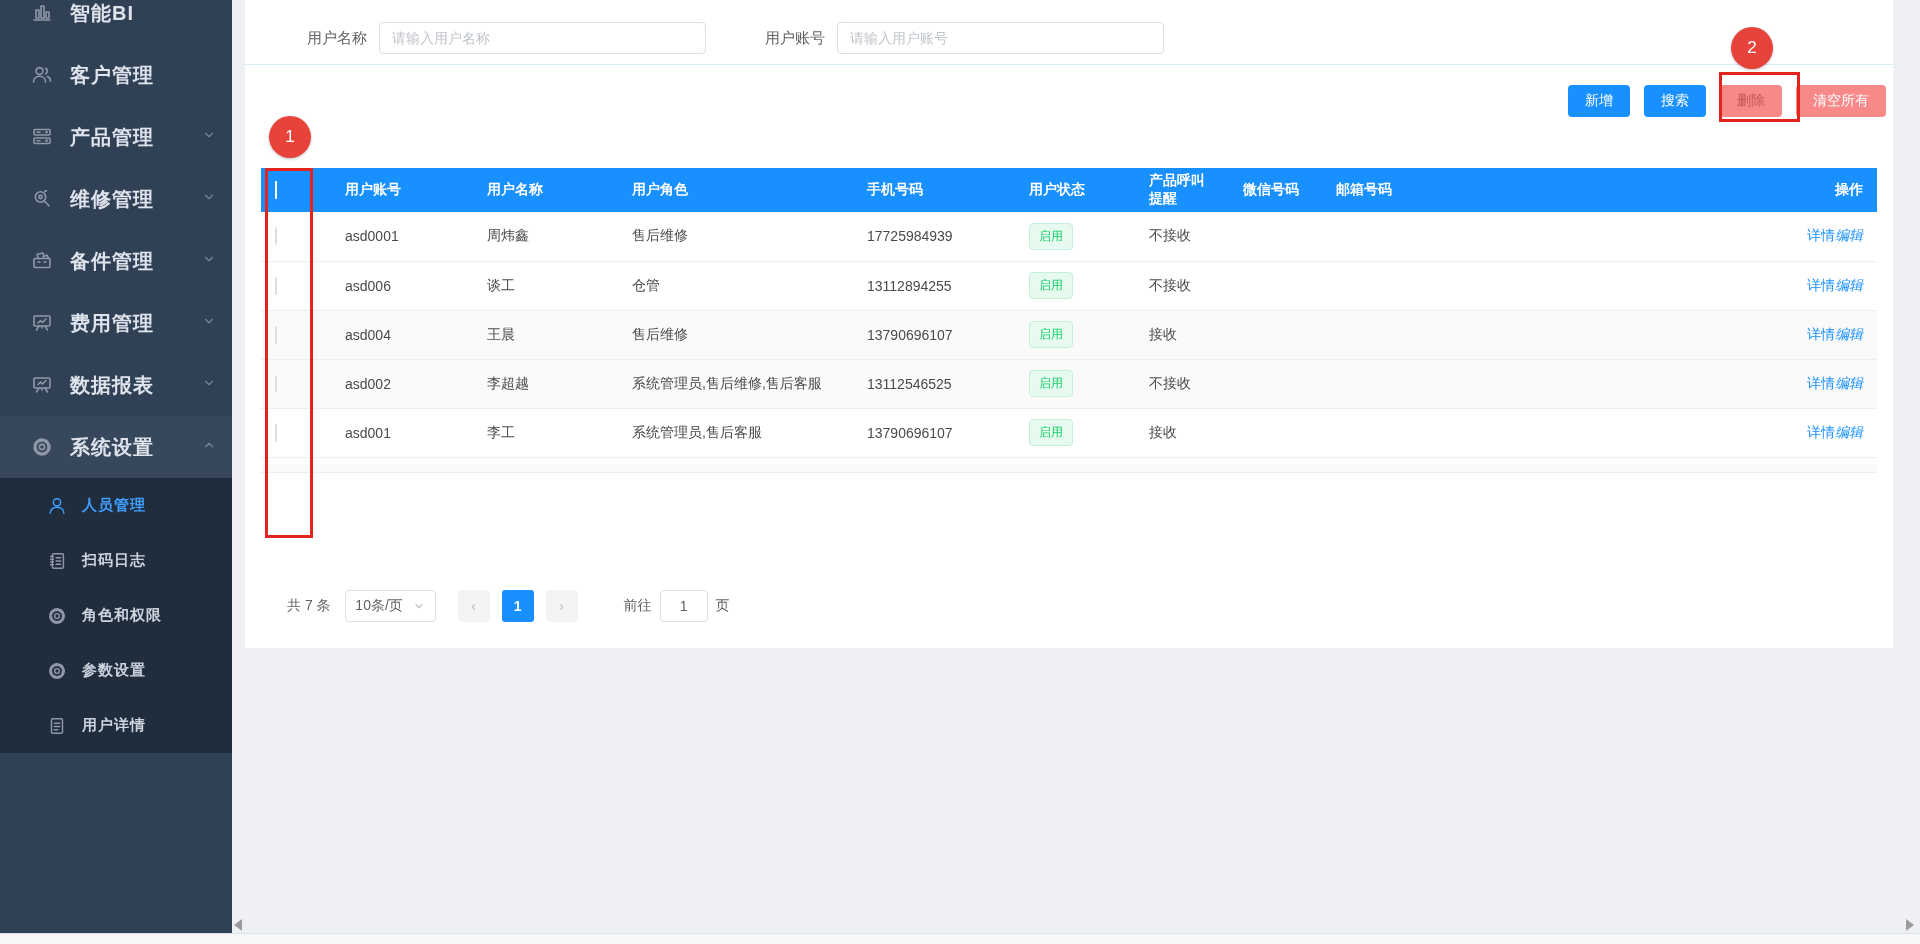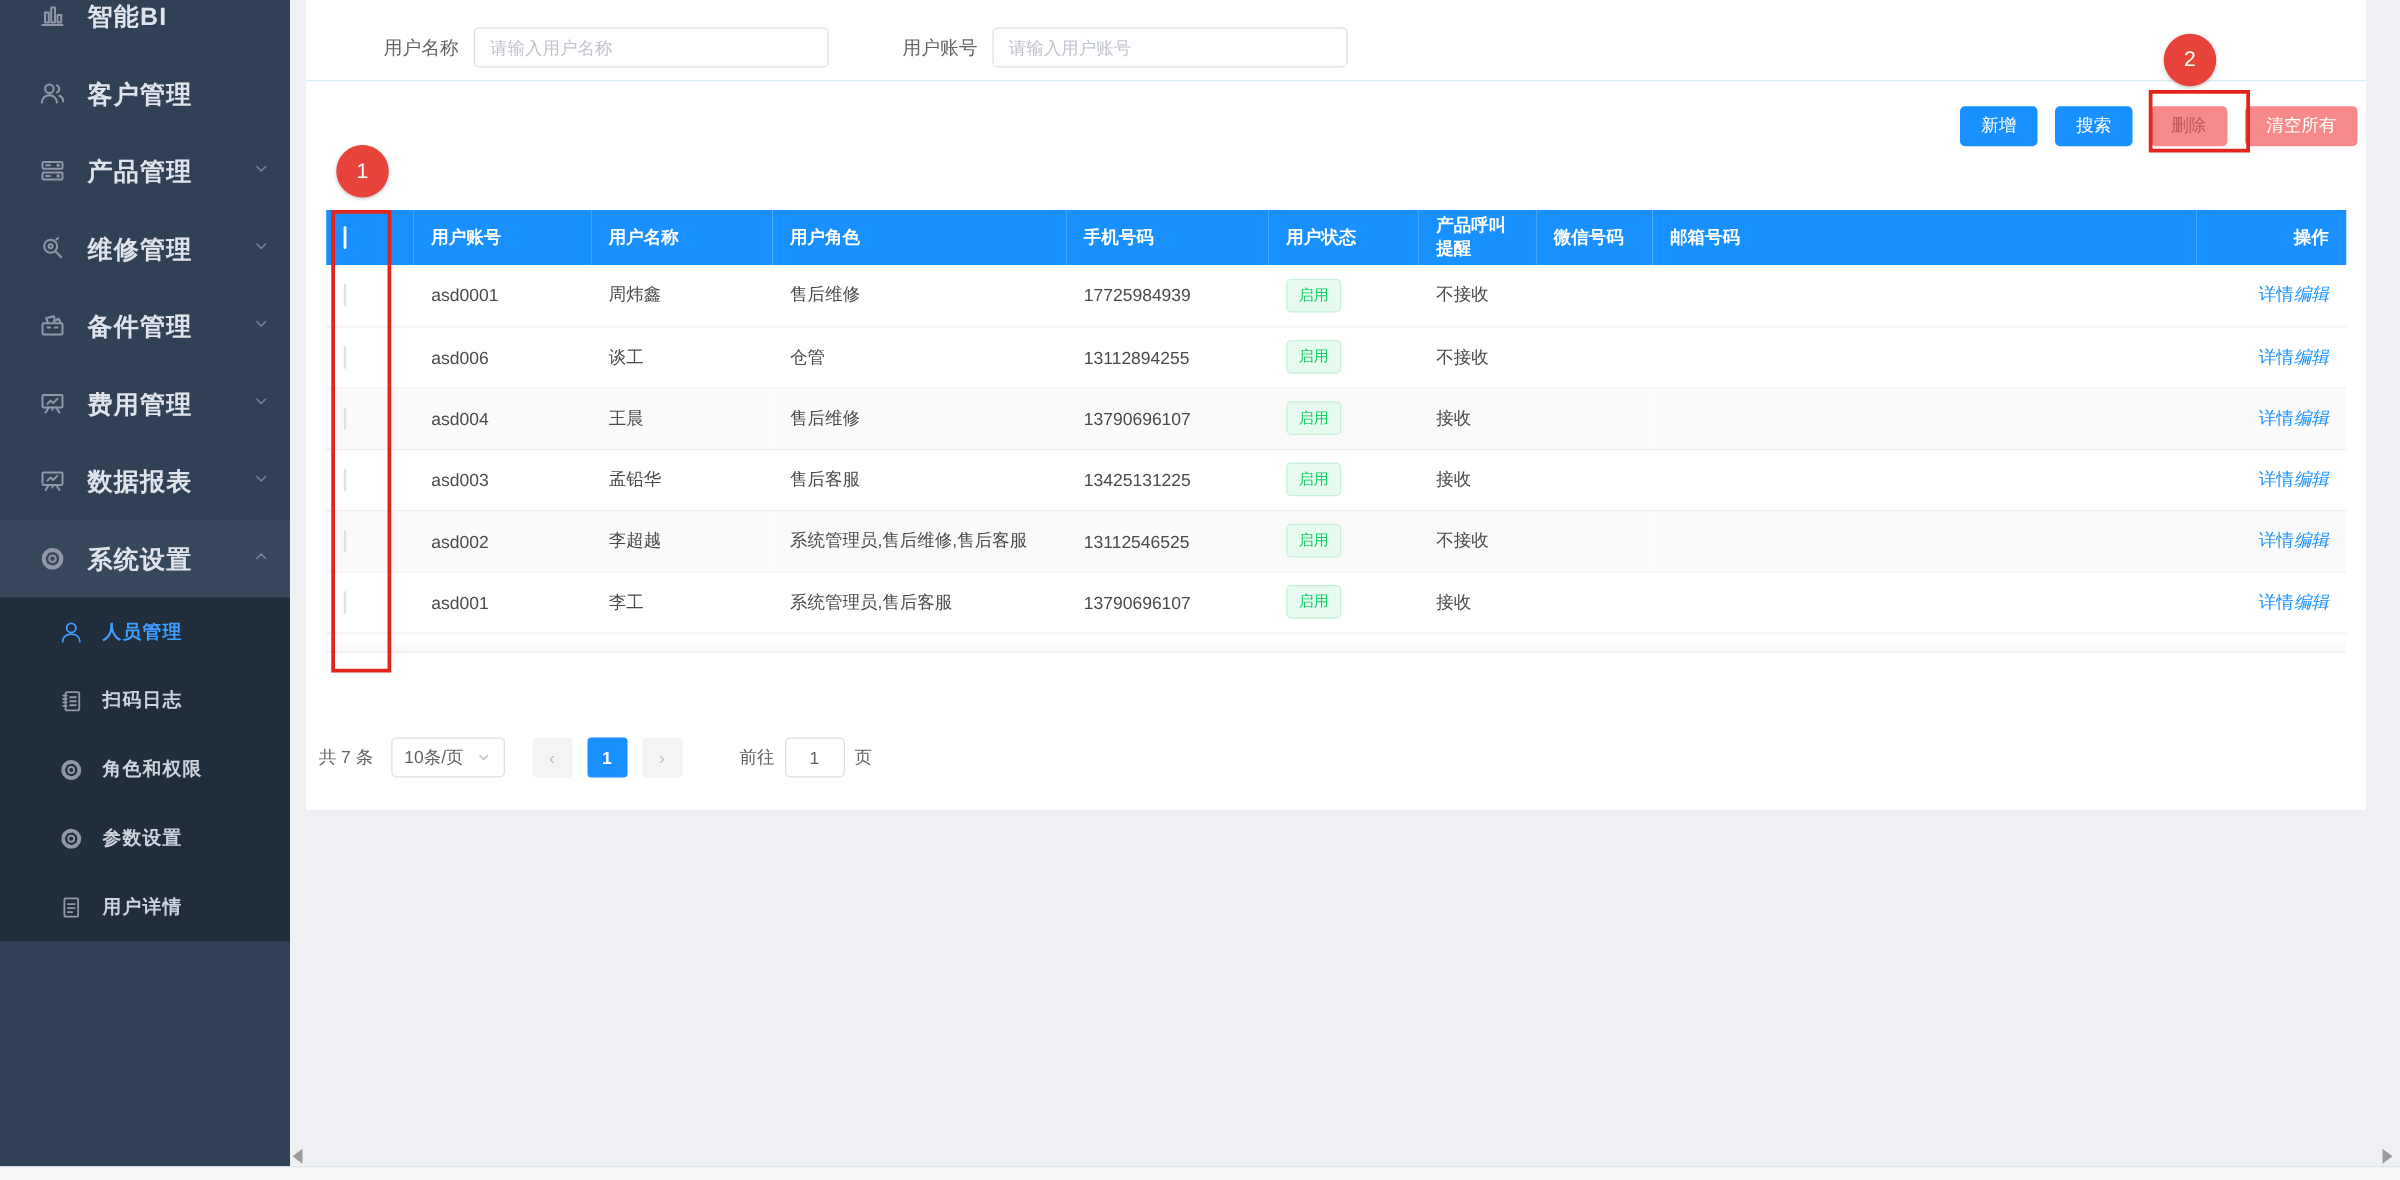--- a/index.html
+++ b/index.html
@@ -30,21 +30,21 @@
   svg.ic { stroke:#8f98a8; fill:none; stroke-width:1.6; stroke-linecap:round; stroke-linejoin:round; }
   .submenu-item.active svg.ic { stroke:#409eff; }
   svg.chev-ic { stroke:#7a8599; fill:none; stroke-width:2; stroke-linecap:round; stroke-linejoin:round; }
 
   
   .card { position:absolute; left:245px; top:0; width:1648px; height:648px; background:#ffffff; }
 
   .filter-row { position:absolute; top:22px; left:62px; display:flex; align-items:center; }
   .filter-label { font-size:15px; color:#606266; margin-right:12px; }
   .filter-label.second { margin-left:59px; }
-  .text-input { width:284px; height:32px; border:1px solid #dcdfe6; border-radius:4px;
+  .text-input { width:327px; height:32px; border:1px solid #dcdfe6; border-radius:4px;
     padding:0 12px; font-size:14px; color:#606266; outline:none;
     font-family:"Liberation Sans","DejaVu Sans",sans-serif; }
   .text-input::placeholder { color:#c0c4cc; }
 
   .divider { position:absolute; top:64px; left:0; width:100%; height:1px; background:#d7ebf4; }
 
   .toolbar { position:absolute; top:85px; right:7px; display:flex; gap:14px; }
   .btn { height:32px; border:none; border-radius:4px; font-size:14px; padding:0 17px;
     cursor:pointer; font-family:"Liberation Sans","DejaVu Sans",sans-serif; }
   .btn.primary { background:#1890ff; color:#ffffff; }
@@ -64,21 +64,21 @@
   .checkbox { width:16px; height:16px; border-radius:3px; background:#ffffff;
     border:1px solid #dcdfe6; cursor:pointer; }
   th .checkbox { border:1px solid #ffffff; }
   .badge { display:inline-block; padding:4px 9px; font-size:12px; color:#13ce66;
     background:#e7faf0; border:1px solid #c3f1d8; border-radius:4px; }
   .op-link { color:#1890ff; font-size:14px; text-decoration:none; cursor:pointer; }
   .op-link + .op-link { margin-left:0;font-style:italic; }
   .empty-strip { height:9px; background:#fafafa; border-bottom:1px solid #ebeef5; margin-top:6px; }
 
   
-  .pagination { position:absolute; top:590px; left:0; display:flex; align-items:center;
+  .pagination { position:absolute; top:590px; left:32px; display:flex; align-items:center;
     font-size:14px; color:#606266; }
   .pg-total { margin-right:14px; margin-left:10px; }
   .pg-select { width:91px; height:32px; border:1px solid #dcdfe6; border-radius:4px;
     display:flex; align-items:center; justify-content:center; gap:10px; cursor:pointer;
     color:#606266; }
   .pg-btn { width:32px; height:32px; border-radius:3px; display:flex; align-items:center;
     justify-content:center; font-size:14px; cursor:pointer; }
   .pg-prev,.pg-next { background:#f4f4f5; color:#b6b9c0; }
   .pg-prev { margin-left:22px; }
   .pg-page { background:#1890ff; color:#ffffff; font-weight:700; margin:0 12px; }
@@ -346,32 +346,20 @@
       <td>asd004</td>
       <td>王晨</td>
       <td>售后维修</td>
       <td>13790696107</td>
       <td><span class="badge">启用</span></td>
       <td>接收</td>
       <td></td>
       <td></td>
       <td class="r"><a class="op-link">详情</a><a class="op-link">编辑</a></td>
     </tr>
-          <tr>
-      <td><span class="checkbox"></span></td>
-      <td>asd003</td>
-      <td>孟铅华</td>
-      <td>售后客服</td>
-      <td>13425131225</td>
-      <td><span class="badge">启用</span></td>
-      <td>接收</td>
-      <td></td>
-      <td></td>
-      <td class="r"><a class="op-link">详情</a><a class="op-link">编辑</a></td>
-    </tr>
           <tr class="stripe">
       <td><span class="checkbox"></span></td>
       <td>asd002</td>
       <td>李超越</td>
       <td>系统管理员,售后维修,售后客服</td>
       <td>13112546525</td>
       <td><span class="badge">启用</span></td>
       <td>不接收</td>
       <td></td>
       <td></td>

